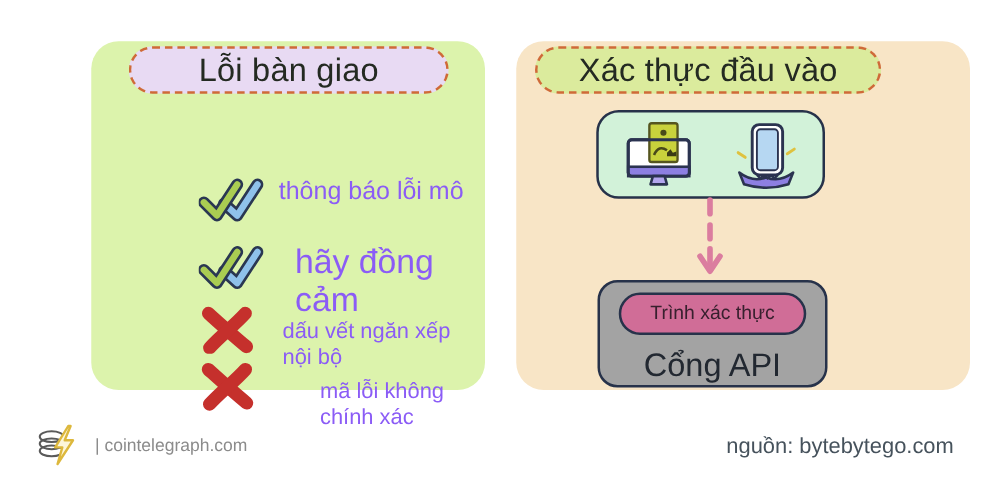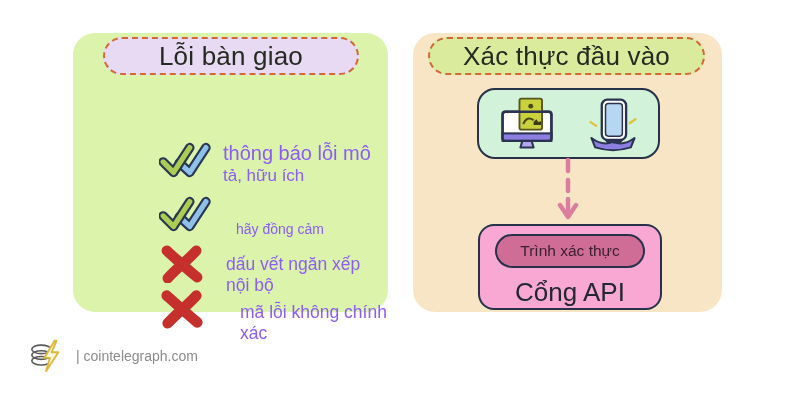--- a/index.html
+++ b/index.html
@@ -3,56 +3,56 @@
 <meta charset="utf-8">
 <style>
   * { margin: 0; padding: 0; box-sizing: border-box; }
   html, body { width: 800px; height: 402px; background: #ffffff; overflow: hidden; }
   body { font-family: "Liberation Sans", sans-serif; }
   #canvas { position: relative; width: 800px; height: 402px; background: #ffffff; }
 
   
   .panel { position: absolute; top: 33px; height: 279px; border-radius: 22px; }
   .panel-left  { left: 73px;  width: 315px; background: #dcf3ac; }
-  .panel-right { left: 413px; width: 309px; background: #f8e5c6; }
+  .panel-right { left: 413px; width: 363px; background: #f8e5c6; }
 
   .title-pill {
     position: absolute; top: 4px; height: 38px;
     border: 2.5px dashed #cf6a38; border-radius: 21px;
     display: flex; align-items: center; justify-content: center;
     font-size: 26px; color: #242a22; letter-spacing: 0.2px;
   }
   .pill-lavender { left: 30px; width: 256px; background: #e8daf3; }
   .pill-lime     { left: 15px; width: 277px; background: #dbeb9d; }
 
   
   .row { position: absolute; display: flex; align-items: flex-start; }
   .row svg { flex: 0 0 auto; }
   .row-text { color: #8b5cf6; }
   .r1 { left: 86px; top: 107px; }
   .r1 .row-text { margin-left: 12px; margin-top: 1px; }
   .r1 .t1 { font-size: 20px; line-height: 24px; }
   .r1 .t2 { font-size: 17px; line-height: 21px; }
   .r2 { left: 86px; top: 161px; }
-  .r2 .row-text { margin-left: 25px; margin-top: 27px; font-size: 14px; }
+  .r2 .row-text { margin-left: 25px; margin-top: 0; font-size: 27px; }
   .r3 { left: 87px; top: 212px; }
   .r3 .row-text { margin-left: 22px; margin-top: 9px; font-size: 17.5px; }
   .r4 { left: 87px; top: 256px; }
-  .r4 .row-text { margin-left: 36px; margin-top: 13px; font-size: 17.5px; }
+  .r4 .row-text { margin-left: 52px; margin-top: 13px; font-size: 17.5px; }
 
   
   .devices-box {
     position: absolute; left: 64px; top: 55px; width: 183px; height: 71px;
     background: #d2f2d9; border: 2.5px solid #27324a; border-radius: 18px;
     display: flex; align-items: center; justify-content: center; gap: 26px;
   }
   .down-arrow { position: absolute; left: 144px; top: 124px; }
   .api-box {
     position: absolute; left: 65px; top: 191px; width: 184px; height: 86px;
-    background: #f9a8d4; border: 2.5px solid #27324a; border-radius: 16px;
+    background: #a3a3a3; border: 2.5px solid #27324a; border-radius: 16px;
     display: flex; flex-direction: column; align-items: center;
   }
   .validator-pill {
     margin-top: 8px; width: 150px; height: 35px;
     background: #d06d97; border: 2px solid #27324a; border-radius: 17px;
     display: flex; align-items: center; justify-content: center;
     font-size: 15.5px; color: #38202e;
   }
   .gateway-label { margin-top: 9px; font-size: 26px; color: #222831; }
 
@@ -73,21 +73,20 @@
 
     <div class="row r1">
       <svg width="52" height="40" viewBox="0 0 54 42">
         <path d="M21 24 L32 34 L49 8" fill="none" stroke="#2a3752" stroke-width="10" stroke-linecap="round" stroke-linejoin="round"></path>
         <path d="M21 24 L32 34 L49 8" fill="none" stroke="#8fc1ea" stroke-width="5.5" stroke-linecap="round" stroke-linejoin="round"></path>
         <path d="M4 23 L15 34 L32 8" fill="none" stroke="#2a3752" stroke-width="10" stroke-linecap="round" stroke-linejoin="round"></path>
         <path d="M4 23 L15 34 L32 8" fill="none" stroke="#aacd52" stroke-width="5.5" stroke-linecap="round" stroke-linejoin="round"></path>
       </svg>
       <div class="row-text">
         <div class="t1">thông báo lỗi mô</div>
-        <div class="t2">tả, hữu ích</div>
       </div>
     </div>
 
     <div class="row r2">
       <svg width="52" height="40" viewBox="0 0 54 42">
         <path d="M21 24 L32 34 L49 8" fill="none" stroke="#2a3752" stroke-width="10" stroke-linecap="round" stroke-linejoin="round"></path>
         <path d="M21 24 L32 34 L49 8" fill="none" stroke="#8fc1ea" stroke-width="5.5" stroke-linecap="round" stroke-linejoin="round"></path>
         <path d="M4 23 L15 34 L32 8" fill="none" stroke="#2a3752" stroke-width="10" stroke-linecap="round" stroke-linejoin="round"></path>
         <path d="M4 23 L15 34 L32 8" fill="none" stroke="#aacd52" stroke-width="5.5" stroke-linecap="round" stroke-linejoin="round"></path>
       </svg>
@@ -153,14 +152,15 @@
 
   <div class="footer-left">
     <svg width="38" height="38" viewBox="0 0 40 40">
       <ellipse cx="14" cy="13" rx="10" ry="4.5" fill="none" stroke="#5a5a5a" stroke-width="1.7"></ellipse>
       <ellipse cx="14" cy="19" rx="10" ry="4.5" fill="none" stroke="#5a5a5a" stroke-width="1.7"></ellipse>
       <ellipse cx="14" cy="25" rx="10" ry="4.5" fill="none" stroke="#5a5a5a" stroke-width="1.7"></ellipse>
       <polygon points="28,4 17,22 23,22 19,36 32,16 25,16 30,4" fill="#fdf6da" stroke="#ddb83d" stroke-width="2" stroke-linejoin="round"></polygon>
     </svg>
     <span class="brand-text">| cointelegraph.com</span>
   </div>
+  <div class="source-text">nguồn: bytebytego.com</div>
 
 </div>
 
 </body></html>

